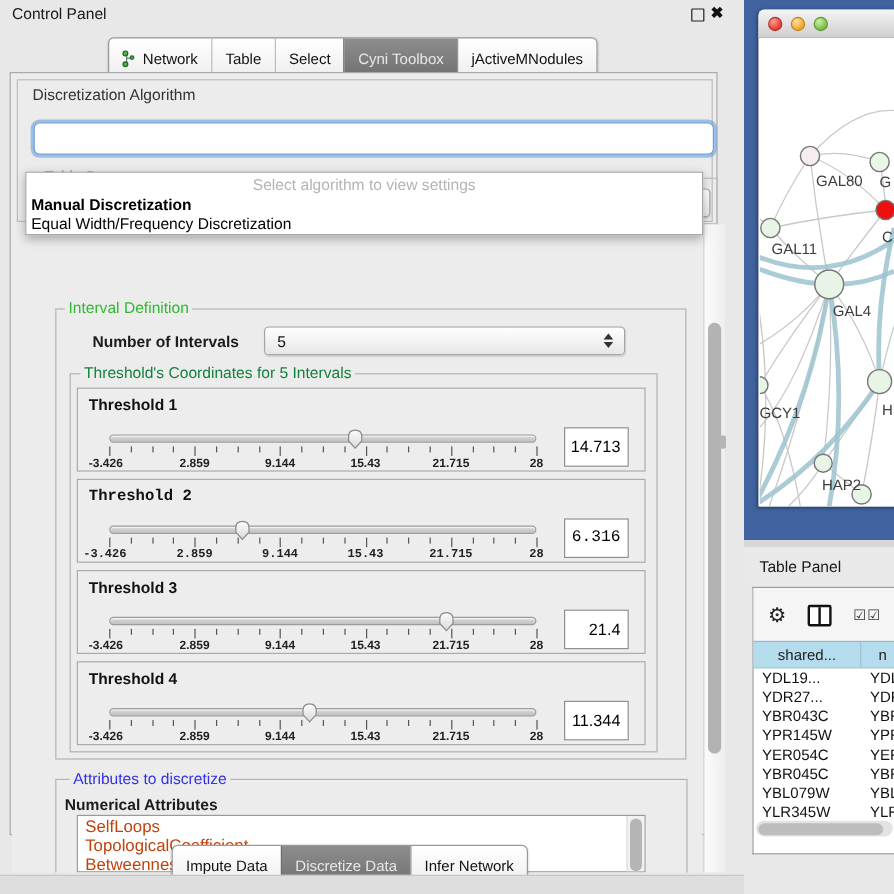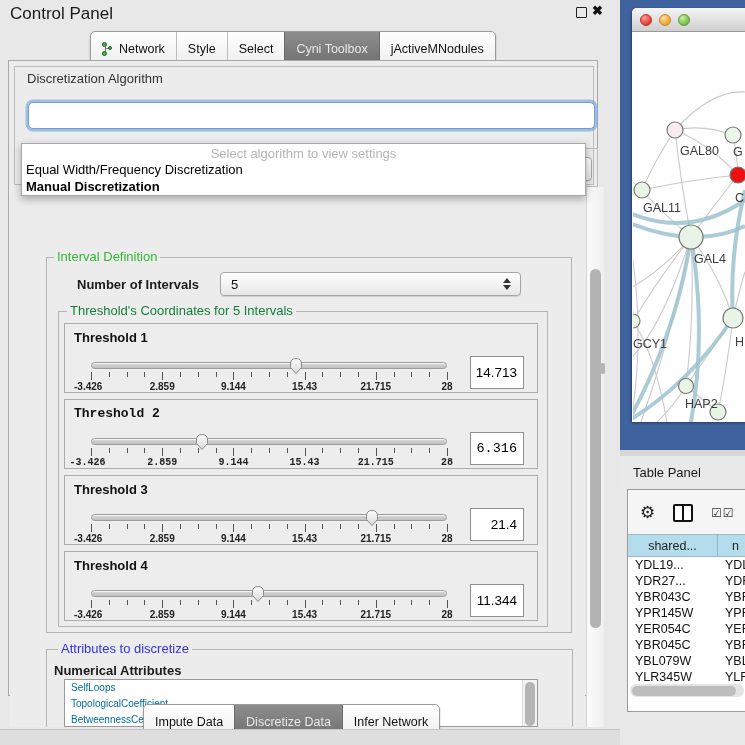--- a/index.html
+++ b/index.html
@@ -3,21 +3,21 @@
 <meta charset="utf-8">
 <style>
   * { margin:0; padding:0; box-sizing:border-box; }
   html,body { width:745px; height:745px; overflow:hidden; }
   body { font-family:"Liberation Sans", sans-serif; background:#e8e8e8; position:relative; color:#1c1c1c; }
   .abs { position:absolute; }
 
   
   #left-panel { left:0; top:0; width:620px; height:745px; background:#e8e8e8; }
   #cp-titlebar { left:0; top:0; width:620px; height:24px; }
-  #cp-title { left:10px; top:4px; font-size:17px; color:#1a1a1a; }
+  #cp-title { left:10px; top:4px; font-size:13px; color:#1a1a1a; }
   #float-icon { left:576px; top:7px; width:11px; height:11px; border:1.5px solid #222; border-radius:1px; }
   #close-icon { left:592px; top:3px; font-size:13px; font-weight:bold; color:#111; }
 
   
   .seg-bar { display:flex; height:36px; border:1px solid #9a9a9a; border-radius:5px;
              background:linear-gradient(#ffffff,#ededed); box-shadow:0 1px 2px rgba(0,0,0,.25); }
   .seg { display:flex; align-items:center; justify-content:center; padding:0 11px; font-size:12.5px;
          color:#111; border-left:1px solid #bcbcbc; white-space:nowrap; cursor:default; }
   .seg:first-child { border-left:none; border-radius:4px 0 0 4px; }
   .seg:last-child { border-radius:0 4px 4px 0; }
@@ -79,21 +79,21 @@
   .labrow { position:absolute; left:26px; top:57px; width:356px; height:11px;text-align:center; }
   .ticklab { position:absolute; transform:translateX(-50%); font-size:10px; font-weight:bold; color:#222; white-space:nowrap; }
   .handle { position:absolute; top:-6px; width:15px; height:18px; transform:translateX(-50%); }
   .valbox { position:absolute; left:405px; top:32px; width:54px; height:33px; background:#fff; border:1px solid #8f8f8f;
             font-size:13.5px; display:flex; align-items:center; justify-content:flex-end; padding-right:6px; color:#000; }
 
   #attr-group { left:36px; top:462px; width:527px; height:120px; }
   #attr-legend { color:#3232e6; left:48px; top:455px; }
   #attr-heading { left:44px; top:476px; font-size:13px; font-weight:bold; }
   #attr-list { left:54px; top:492px; width:474px; height:48px; background:#fff; border:1px solid #9a9a9a; overflow:hidden; }
-  .attr-item { font-size:10px; height:16px; line-height:16px; padding-left:6px; color:#0369a1; white-space:nowrap; }
+  .attr-item { font-size:14px; height:16px; line-height:16px; padding-left:6px; color:#c2410c; white-space:nowrap; }
   #attr-scroll { position:absolute; right:0; top:0; width:15px; height:48px; background:#f2f2f2; border-left:1px solid #ddd; }
   #attr-thumb { position:absolute; left:2px; top:2px; width:10px; height:44px; background:#b5b5b5; border-radius:5px; }
 
   #bottom-strip { left:0; top:729px; width:620px; height:16px; background:#dedede; border-top:1px solid #c6c6c6; }
 
   
   #right-panel { left:620px; top:0; width:125px; height:577px; background:#e8e8e8; }
   #net-frame { left:0; top:0; width:125px; height:450px; background:#40639f; }
   #mac-window { left:12px; top:8px; width:120px; height:414px; background:#fff; border-radius:5px 0 0 0;
                 box-shadow:-1px 1px 3px rgba(0,0,0,.4); }
@@ -145,21 +145,21 @@
           <span id="net-icon">
             <span class="ln" style="left:2.5px;top:2px;width:1px;height:10px"></span>
             <span class="ln" style="left:3px;top:6px;width:5px;height:1px"></span>
             <span class="dot" style="left:0;top:0"></span>
             <span class="dot" style="left:0;bottom:0"></span>
             <span class="dot" style="left:6px;top:4px;width:4px;height:4px"></span>
           </span>
           <span>Network</span>
         </div>
         <div class="seg">
-          <span>Style</span>
+          <span>Table</span>
         </div>
         <div class="seg">
           <span>Select</span>
         </div>
         <div class="seg sel">
           <span>Cyni Toolbox</span>
         </div>
         <div class="seg">
           <span>jActiveMNodules</span>
         </div>
@@ -175,22 +175,22 @@
           <span>galFiltered.sif default node</span>
           <span class="stepper">
               <span class="up"></span>
               <span class="dn"></span>
             </span>
         </div>
       </div>
 
       <div id="algo-popup" class="abs">
           <div class="pop-item ph">Select algorithm to view settings</div>
+          <div class="pop-item sel-item">Manual Discretization</div>
           <div class="pop-item norm">Equal Width/Frequency Discretization</div>
-          <div class="pop-item sel-item">Manual Discretization</div>
         </div>
 
       <div id="viewport" class="abs">
         <div id="interval-group" class="abs fieldset"></div>
         <span id="interval-legend" class="abs legend">Interval Definition</span>
         <span id="noi-label" class="abs">Number of Intervals</span>
         <div id="noi-combo" class="abs combo">
           <span>5</span>
           <span class="stepper">
               <span class="up"></span>

